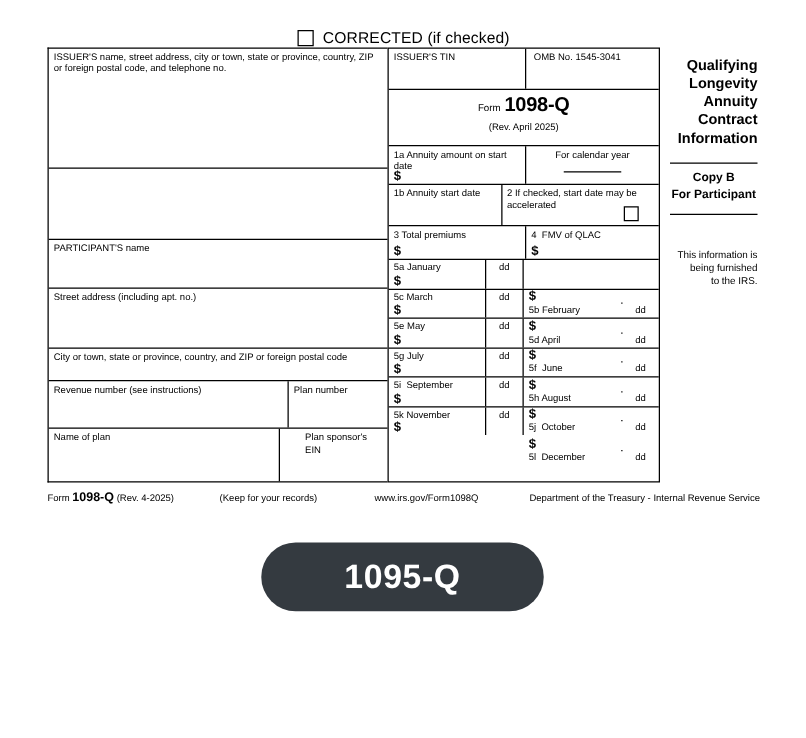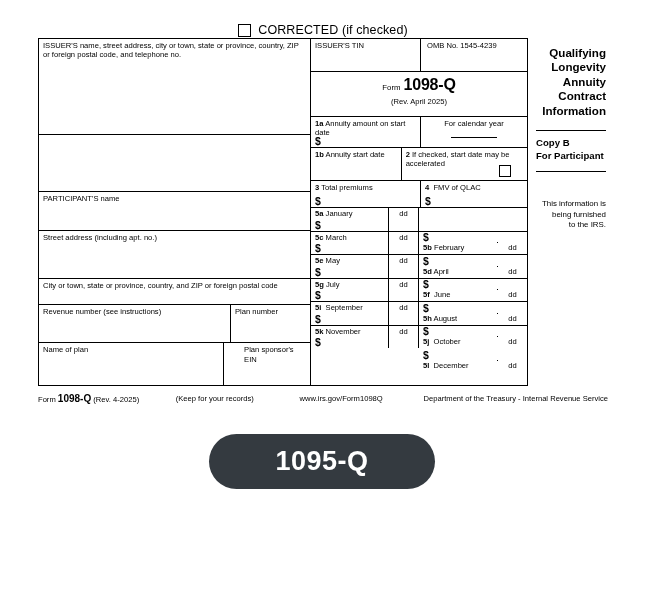--- a/index.html
+++ b/index.html
@@ -84,21 +84,21 @@
     box-sizing: border-box;
     padding: 2px 4px 0 4px;
     border-bottom: 1.3px solid #000;
   }
   .cell:last-child { border-bottom: none; gap: 16px; }
   .lbl {
     font-size: 7.6px;
     line-height: 9.4px;
     display: block;
   }
-  .lbl b { font-weight: bold; }
+  .lbl b { font-weight: normal; }
   .dollar {
     position: absolute;
     left: 4px;
     bottom: 1px;
     font-size: 10.5px;
     font-weight: bold;
     line-height: 10px;
   }
 
   
@@ -209,21 +209,21 @@
     font-weight: bold;
     line-height: 14.4px;
     padding-top: 8px;
     padding-right: 2px;
   }
   .r-rule {
     border-top: 1.3px solid #000;
     margin: 12px 2px 0 0;
   }
   .r-copy {
-    text-align: left;
+    text-align: center;
     font-size: 9.6px;
     font-weight: bold;
     line-height: 12.6px;
     padding-top: 6px;
     padding-right: 2px;
   }
   .r-rule2 {
     border-top: 1.3px solid #000;
     margin: 9px 2px 0 0;
   }
@@ -324,21 +324,21 @@
 
   </div>
 
   <div class="col-mid">
 
     <div class="m-row h-tin">
       <div class="m-tin">
         <span class="lbl">ISSUER'S TIN</span>
       </div>
       <div class="m-omb">
-        <span class="omb-text">OMB No. 1545-4239</span>
+        <span class="omb-text">OMB No. 1545-3041</span>
       </div>
     </div>
 
     <div class="m-row h-ptin">
       <div class="m-omb">
         <div class="form-num-line">
           <span class="form-word">Form</span>
           <span class="form-num">1098-Q</span>
         </div>
         <div class="rev-line">(Rev. April 2025)</div>

